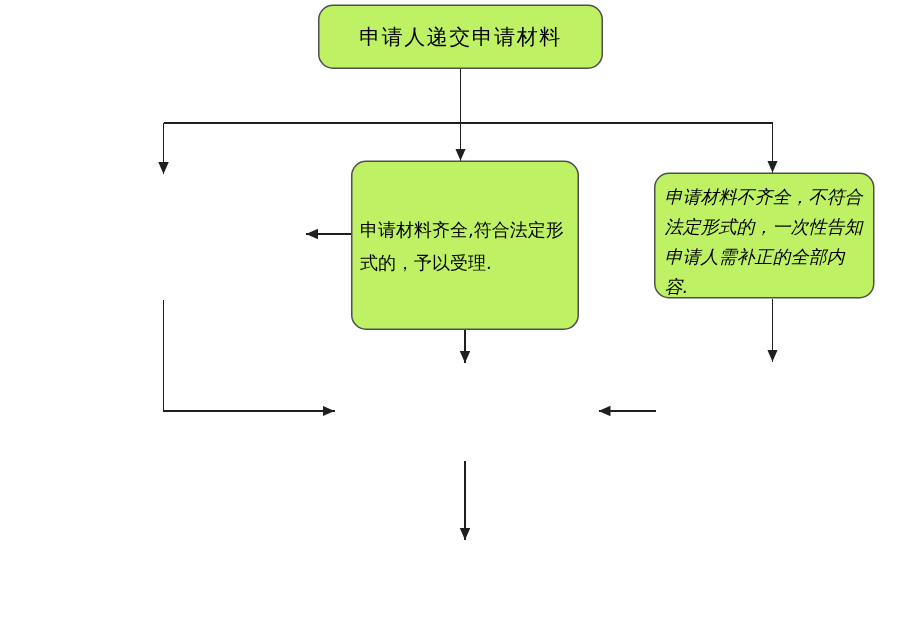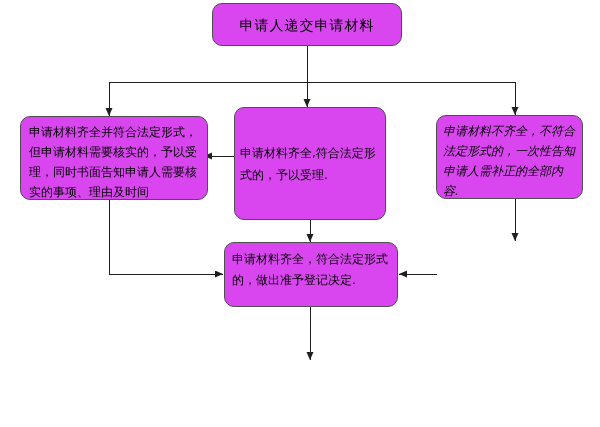--- a/index.html
+++ b/index.html
@@ -3,21 +3,21 @@
 <meta charset="utf-8">
 <style>
   html, body { margin:0; padding:0; background:#ffffff; }
   .canvas {
     position:relative; width:600px; height:427px; background:#ffffff;
     font-family:"DejaVu Sans", sans-serif; color:#000000; overflow:hidden;
   }
   svg.connectors { position:absolute; left:0; top:0; width:600px; height:427px; }
   .ln { stroke:#1f1f1f; stroke-width:1; fill:none; shape-rendering:crispEdges; }
   .node {
-    position:absolute; box-sizing:border-box; background:#d946ef;
+    position:absolute; box-sizing:border-box; background:#bef264;
     border:1px solid #4f4f4f; border-radius:10px;
     font-size:12px; line-height:20px; color:#000000;
     word-break:break-all; overflow:hidden;
   }
   .node.start {
     left:212px; top:3px; width:190px; height:43px;
     display:flex; align-items:center; justify-content:center;
     font-size:14px; letter-spacing:1px; text-align:center;
   }
   .node.verify       { left:20px;  top:116px; width:188px; height:84px; padding:5px 8px; }
@@ -48,31 +48,25 @@
     <path class="ln" d="M109 200 V274 H223" marker-end="url(#arw)"></path>
     <path class="ln" d="M515 199 V241" marker-end="url(#arw)"></path>
     <path class="ln" d="M437 274 H399" marker-end="url(#arw)"></path>
     <path class="ln" d="M310 307 V360" marker-end="url(#arw)"></path>
   </svg>
 
   <div class="node start">
     <span>申请人递交申请材料</span>
   </div>
 
-  <div class="node verify">
-    <span>申请材料齐全并符合法定形式，但申请材料需要核实的，予以受理，同时书面告知申请人需要核实的事项、理由及时间</span>
-  </div>
 
   <div class="node accept">
     <span>申请材料齐全,符合法定形式的，予以受理.</span>
   </div>
 
   <div class="node incomplete">
     <span>申请材料不齐全，不符合法定形式的，一次性告知申请人需补正的全部内容.</span>
   </div>
 
-  <div class="node decision">
-    <span>申请材料齐全，符合法定形式的，做出准予登记决定.</span>
-  </div>
 
 
 
 </div>
 
 </body></html>

